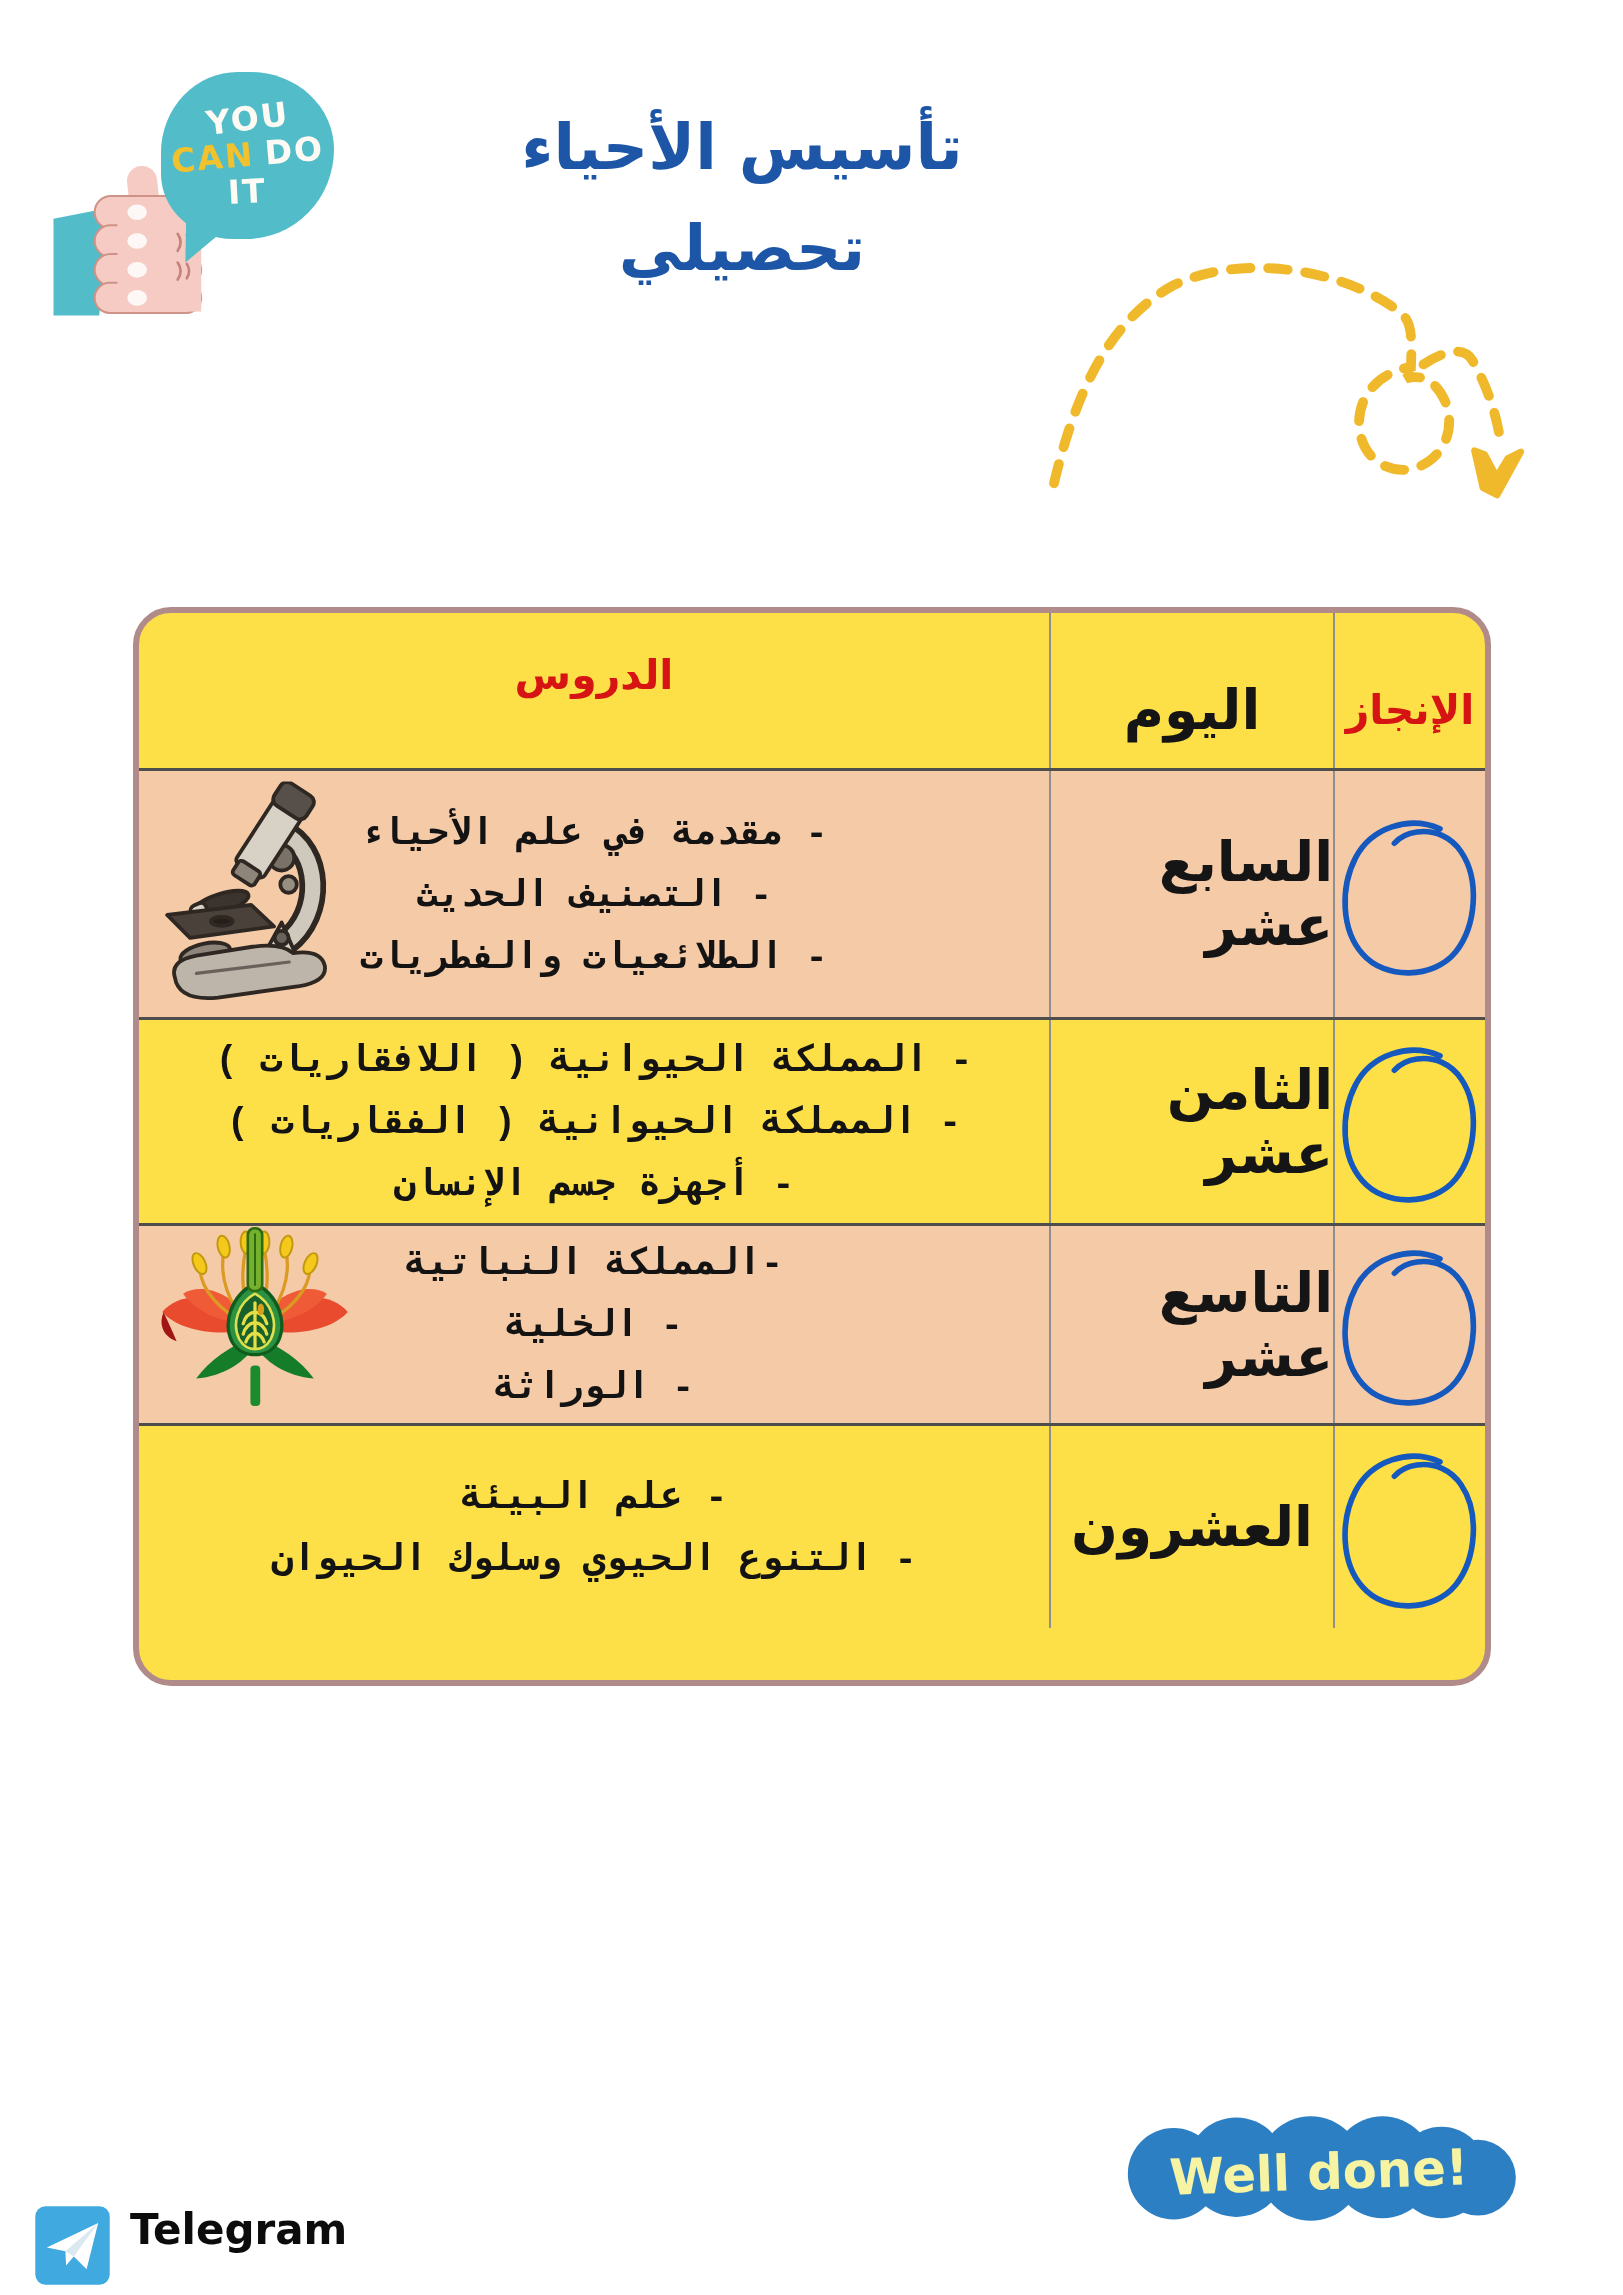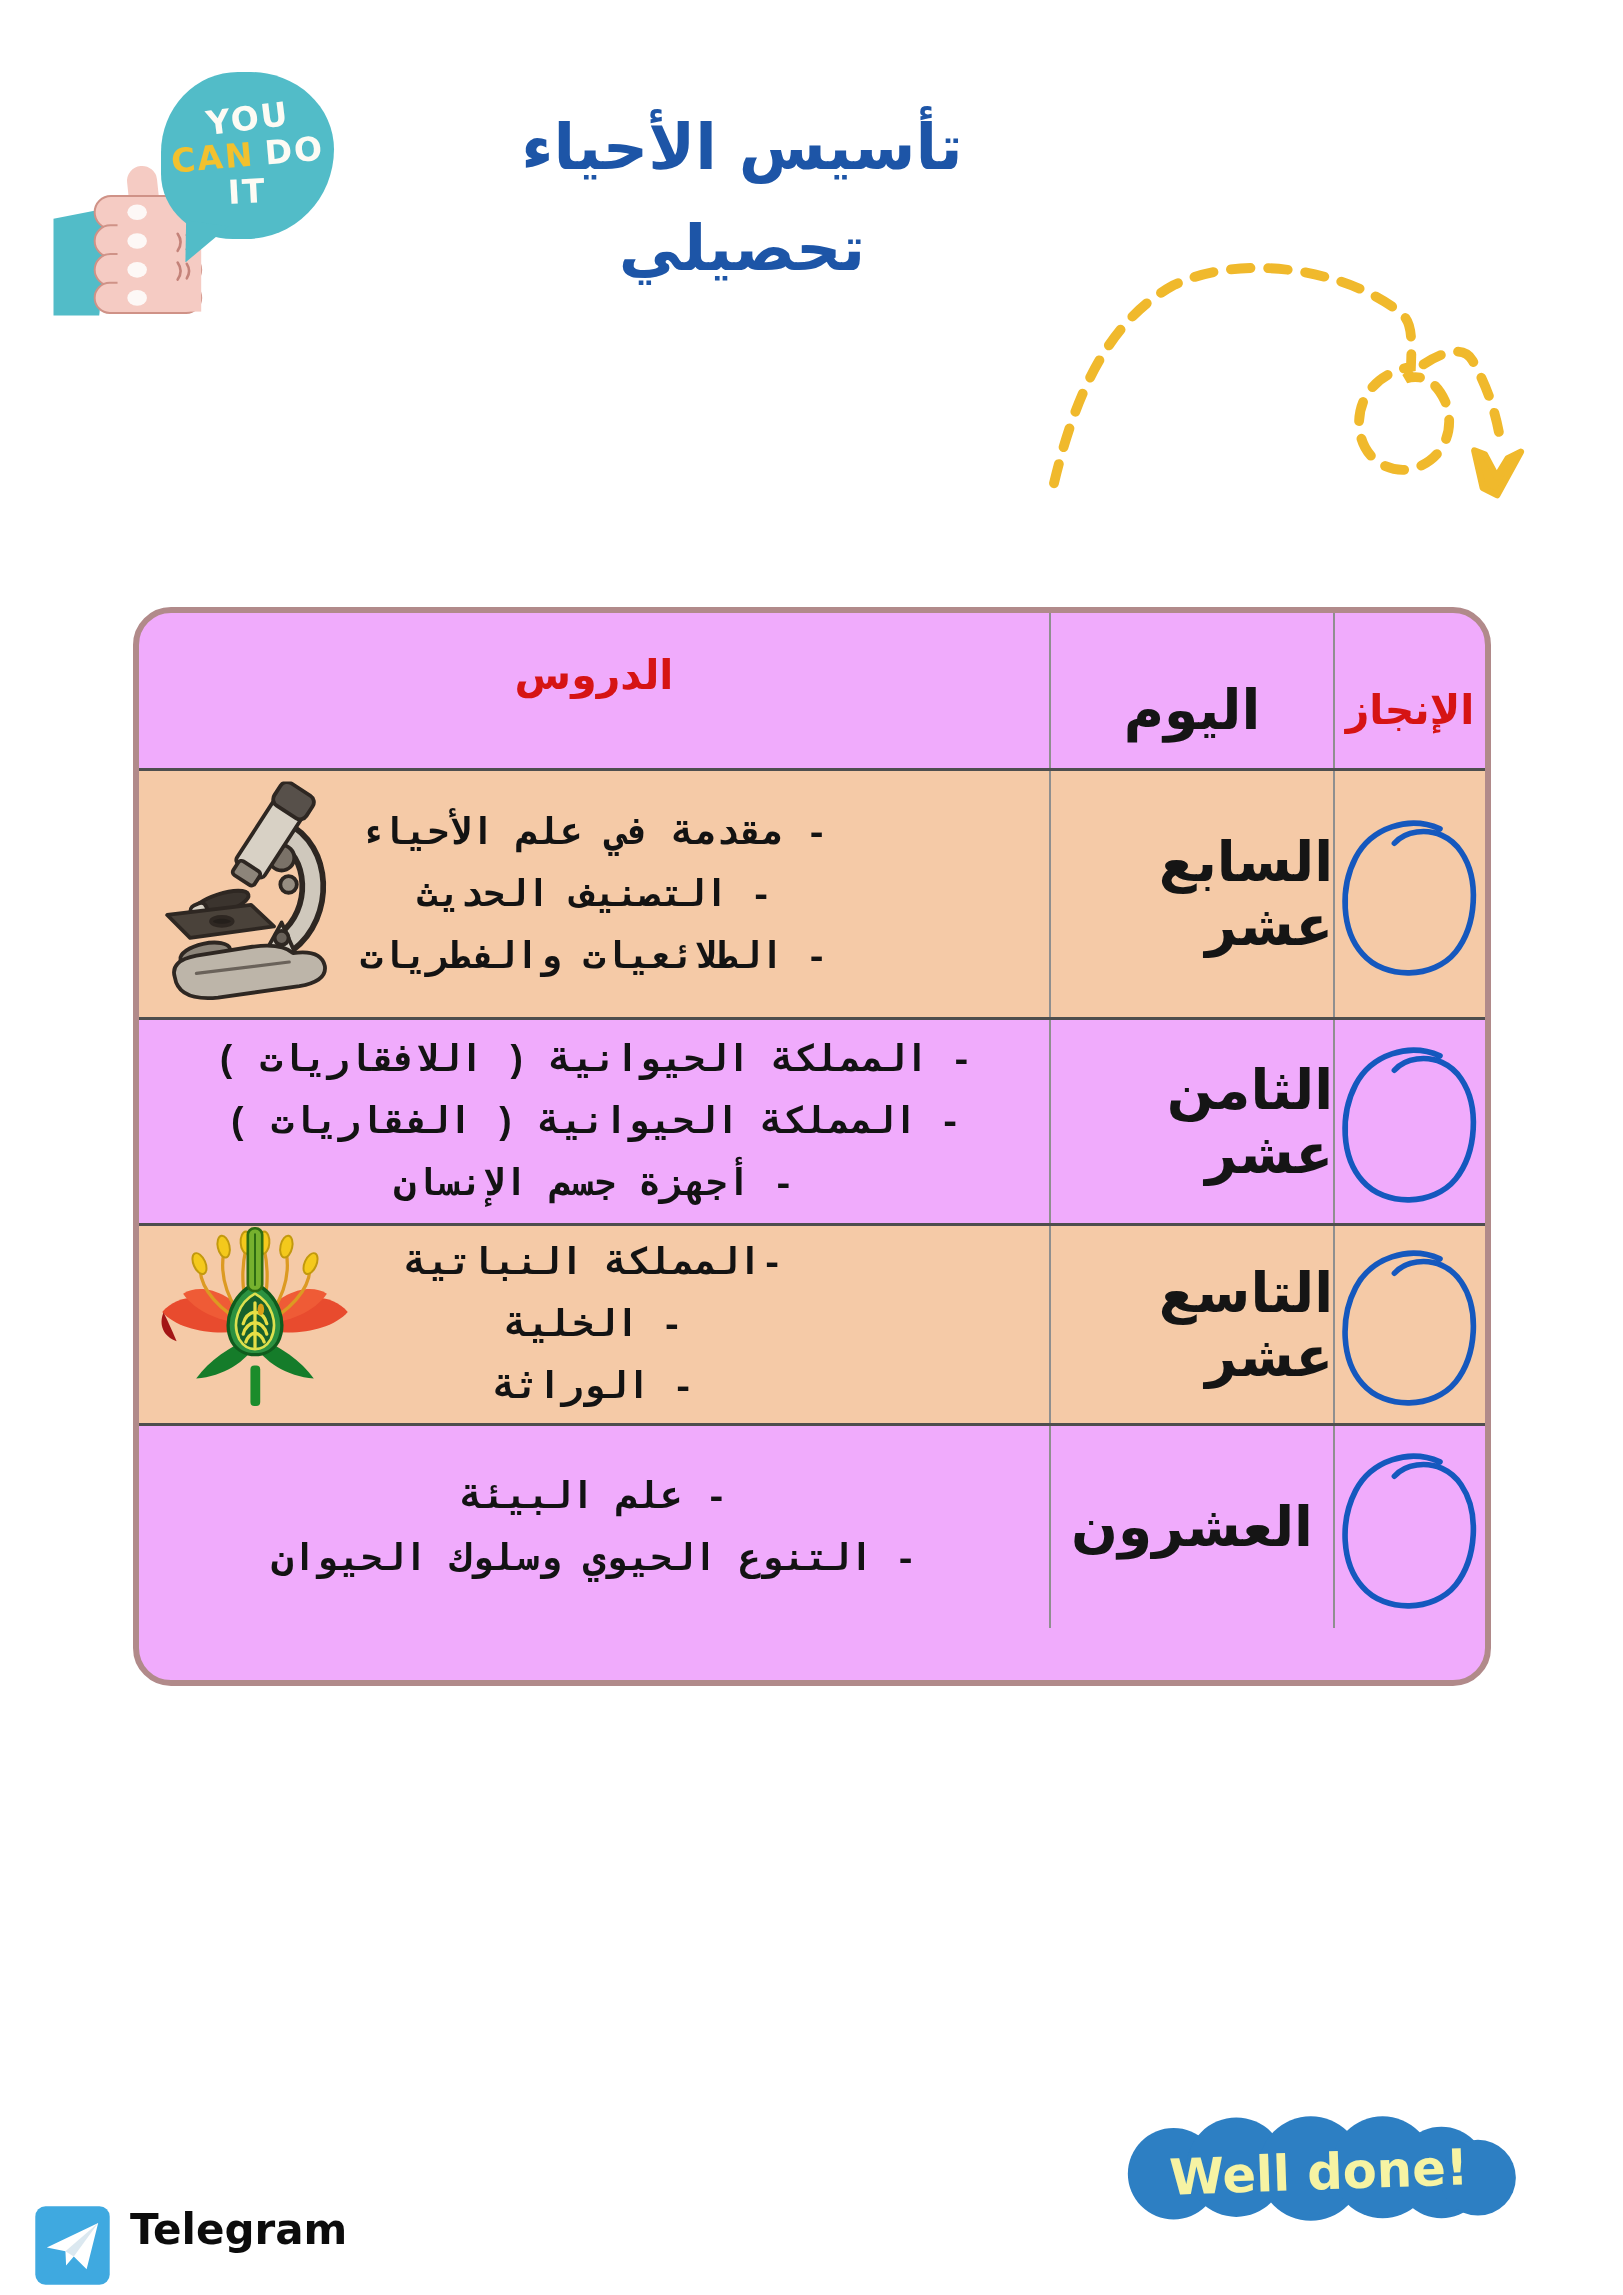--- a/index.html
+++ b/index.html
@@ -27,21 +27,21 @@
   
   .title{
     position:absolute;left:366px;top:98px;width:752px;text-align:center;
     color:#1d55a7;font-weight:700;font-size:63px;line-height:1.6;direction:rtl;
   }
   
   .arrow-svg{position:absolute;left:1020px;top:249px;width:523px;height:275px;overflow:visible;}
   
   .table-card{
     position:absolute;left:133px;top:607px;width:1358px;height:1079px;
-    box-sizing:border-box;border:6.5px solid #b18a8a;border-radius:38px;overflow:hidden;background:#f0abfc;
+    box-sizing:border-box;border:6.5px solid #b18a8a;border-radius:38px;overflow:hidden;background:#fde047;
   }
   .t-row{display:grid;grid-template-columns:910px 284px auto;box-sizing:border-box;}
   .t-header{height:155px;}
   .row-1{height:249px;}
   .row-2{height:206px;}
   .row-3{height:200px;}
   .row-4{height:205px;}
   .data-row{border-top:3.9px solid #4e4e4e;}
   .peach{background:#f5caa7;}
   .cell{box-sizing:border-box;}

